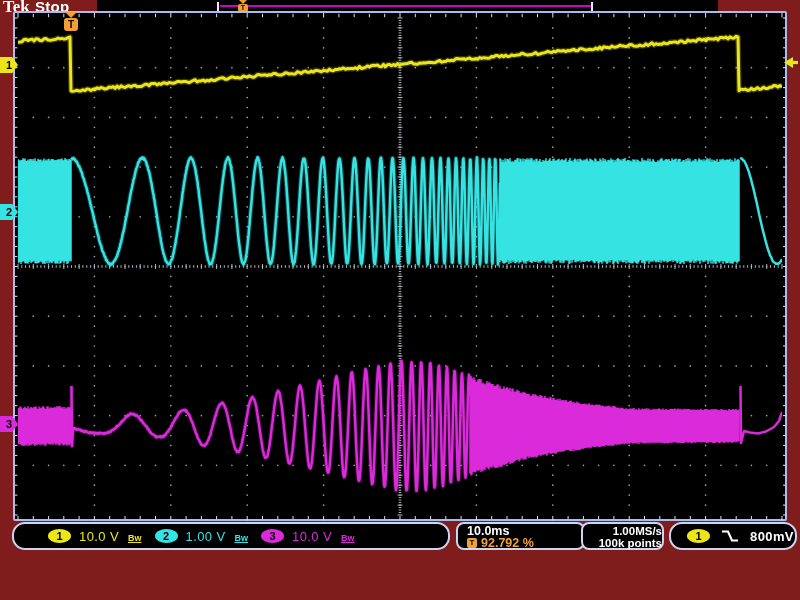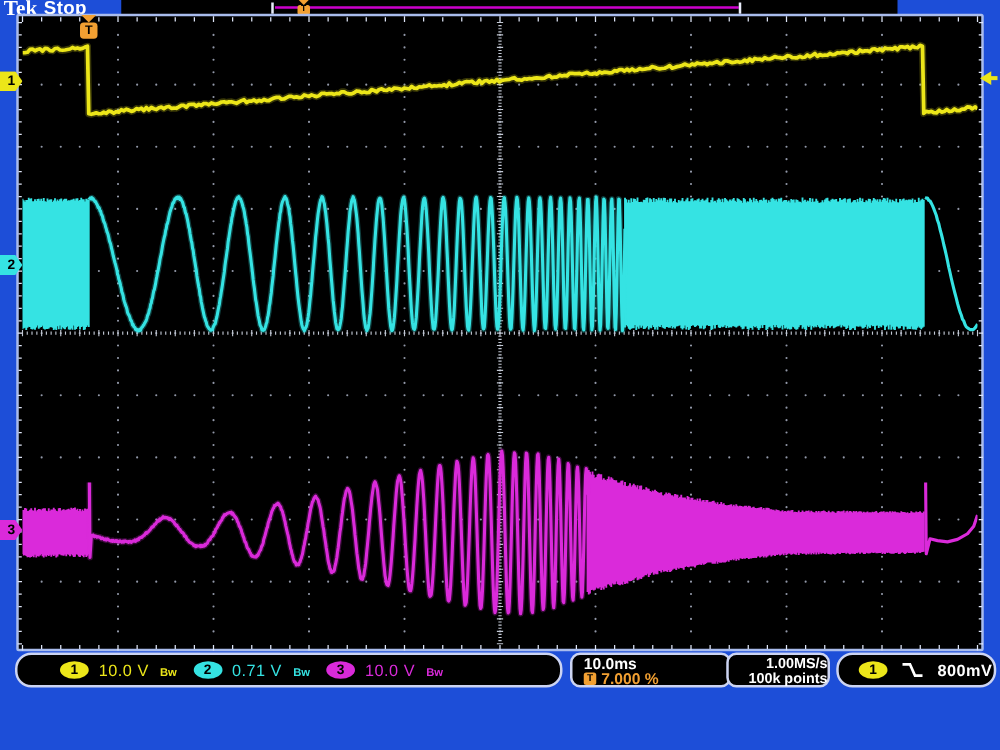--- a/index.html
+++ b/index.html
@@ -1,17 +1,17 @@
 <!DOCTYPE html>
 <html><head>
 <meta charset="utf-8">
 <style>
   html,body{margin:0;padding:0;background:#333;}
   #screen{position:relative;width:800px;height:600px;overflow:hidden;
-          font-family:"Liberation Sans",sans-serif;background:#1d4ed8;}
+          font-family:"Liberation Sans",sans-serif;background:#7f1d1d;}
   .abs{position:absolute;}
   #logo{left:3px;top:-3px;font-family:"Liberation Serif",serif;font-weight:700;font-size:17px;color:#fff;}
   #acq-status{left:35px;top:-2px;font-weight:700;font-size:15px;color:#fff;letter-spacing:.3px;}
   #record-bar{left:97px;top:0;width:621px;height:13px;background:#000;}
   #record-line{left:123px;top:5px;width:371px;height:2px;}
   .bracket{top:2px;width:2px;height:9px;background:#e8ecfa;}
   #frame{left:13px;top:11px;width:770px;height:506px;border:2px solid #a9bced;background:#000;border-radius:2px;}
   svg.overlay{left:0;top:0;}
   .flag{display:flex;flex-direction:column;align-items:center;width:16px;}
   .flag .tri{width:0;height:0;border-left:6px solid transparent;border-right:6px solid transparent;border-top:6px solid #f2a032;}
@@ -20,21 +20,21 @@
   .flag.mini .tri{border-left-width:4px;border-right-width:4px;border-top-width:4px;}
   .flag.mini .tbox{width:10px;height:8px;font-size:7px;line-height:8px;border-radius:2px;}
   .chmarker{left:0;width:18px;height:16px;clip-path:polygon(0 0,68% 0,100% 50%,68% 100%,0 100%);
             color:#000;font-weight:700;font-size:11px;text-align:center;line-height:16px;z-index:5;}
   .rbox{position:absolute;background:#000;border:2px solid #ccd4f2;box-sizing:border-box;color:#fff;}
   #channels-box{left:12px;top:522px;width:438px;height:28px;border-radius:13px;display:flex;align-items:center;padding-left:34px;}
   .grp{display:flex;align-items:center;margin-right:13px;}
   .chbadge{width:23px;height:14px;border-radius:50%;color:#000;font-weight:700;font-size:11px;
            display:flex;align-items:center;justify-content:center;flex:none;}
   .scale-txt{font-weight:400;font-size:13px;margin-left:8px;letter-spacing:.4px;white-space:nowrap;}
-  .bw{font-size:9px;font-weight:700;margin-left:9px;transform:translateY(2px);}
+  .bw{font-size:9px;font-weight:700;margin-left:9px;transform:translateY(2px);text-decoration:underline;}
   #horiz-box{left:456px;top:522px;width:129px;height:28px;border-radius:8px;padding:1px 0 0 9px;}
   #horiz-box .row{display:flex;align-items:center;height:12px;}
   #time-div{font-weight:700;font-size:12.5px;color:#fff;}
   .t-icon{width:10px;height:10px;border-radius:2px;color:#000;font-size:8px;font-weight:700;line-height:10px;text-align:center;margin-right:4px;}
   #trig-pct{font-weight:700;font-size:12.5px;}
   #acq-box{left:581px;top:522px;width:83px;height:28px;border-radius:8px;padding:1px 0 0 7px;}
   #acq-box div{font-weight:700;font-size:11.5px;line-height:12px;white-space:nowrap;text-align:right;}
   #trig-box{left:669px;top:522px;width:128px;height:28px;border-radius:13px;display:flex;align-items:center;padding-left:16px;}
   #trig-level{font-weight:700;font-size:13px;margin-left:11px;letter-spacing:.4px;}
   #datetime-box{left:704px;top:566px;width:92px;height:26px;border-radius:7px;padding:1px 5px 0 5px;}
@@ -101,37 +101,37 @@
   <div class="chmarker abs" style="top: 416px; background: rgb(218, 42, 218);">3</div>
 
   <div id="channels-box" class="rbox">
     <div class="grp">
       <div class="chbadge" style="background: rgb(236, 230, 25);">1</div>
       <span class="scale-txt" style="color: rgb(236, 230, 25);">10.0 V</span>
       <span class="bw" style="color: rgb(236, 230, 25);">Bᴡ</span>
     </div>
     <div class="grp">
       <div class="chbadge" style="background: rgb(53, 227, 227);">2</div>
-      <span class="scale-txt" style="color: rgb(53, 227, 227);">0.71 V</span>
+      <span class="scale-txt" style="color: rgb(53, 227, 227);">1.00 V</span>
       <span class="bw" style="color: rgb(53, 227, 227);">Bᴡ</span>
     </div>
     <div class="grp">
       <div class="chbadge" style="background: rgb(218, 42, 218);">3</div>
       <span class="scale-txt" style="color: rgb(218, 42, 218);">10.0 V</span>
       <span class="bw" style="color: rgb(218, 42, 218);">Bᴡ</span>
     </div>
   </div>
 
   <div id="horiz-box" class="rbox">
     <div class="row">
         <span id="time-div">10.0ms</span>
       </div>
     <div class="row">
       <span class="t-icon" style="background: rgb(242, 160, 50);">T</span>
-      <span id="trig-pct" style="color: rgb(242, 160, 50);">7.000 %</span>
+      <span id="trig-pct" style="color: rgb(242, 160, 50);">92.792 %</span>
     </div>
   </div>
 
   <div id="acq-box" class="rbox">
     <div>1.00MS/s</div>
     <div>100k points</div>
   </div>
 
   <div id="trig-box" class="rbox">
     <div class="chbadge" style="background: rgb(236, 230, 25);">1</div>

